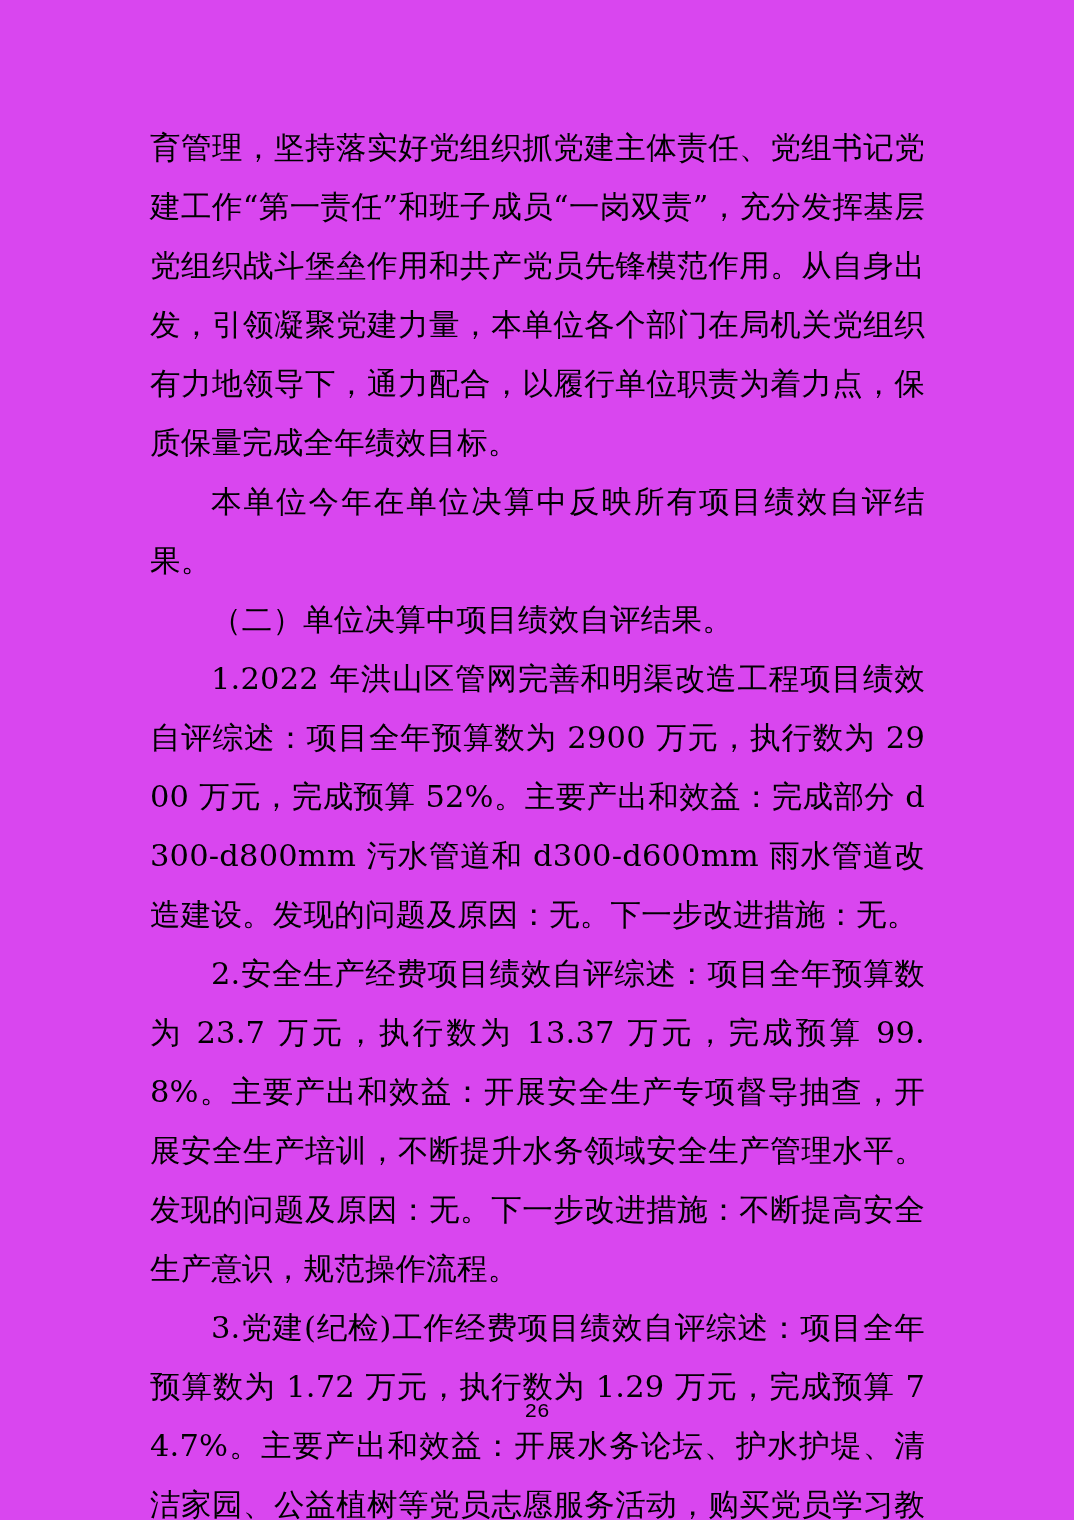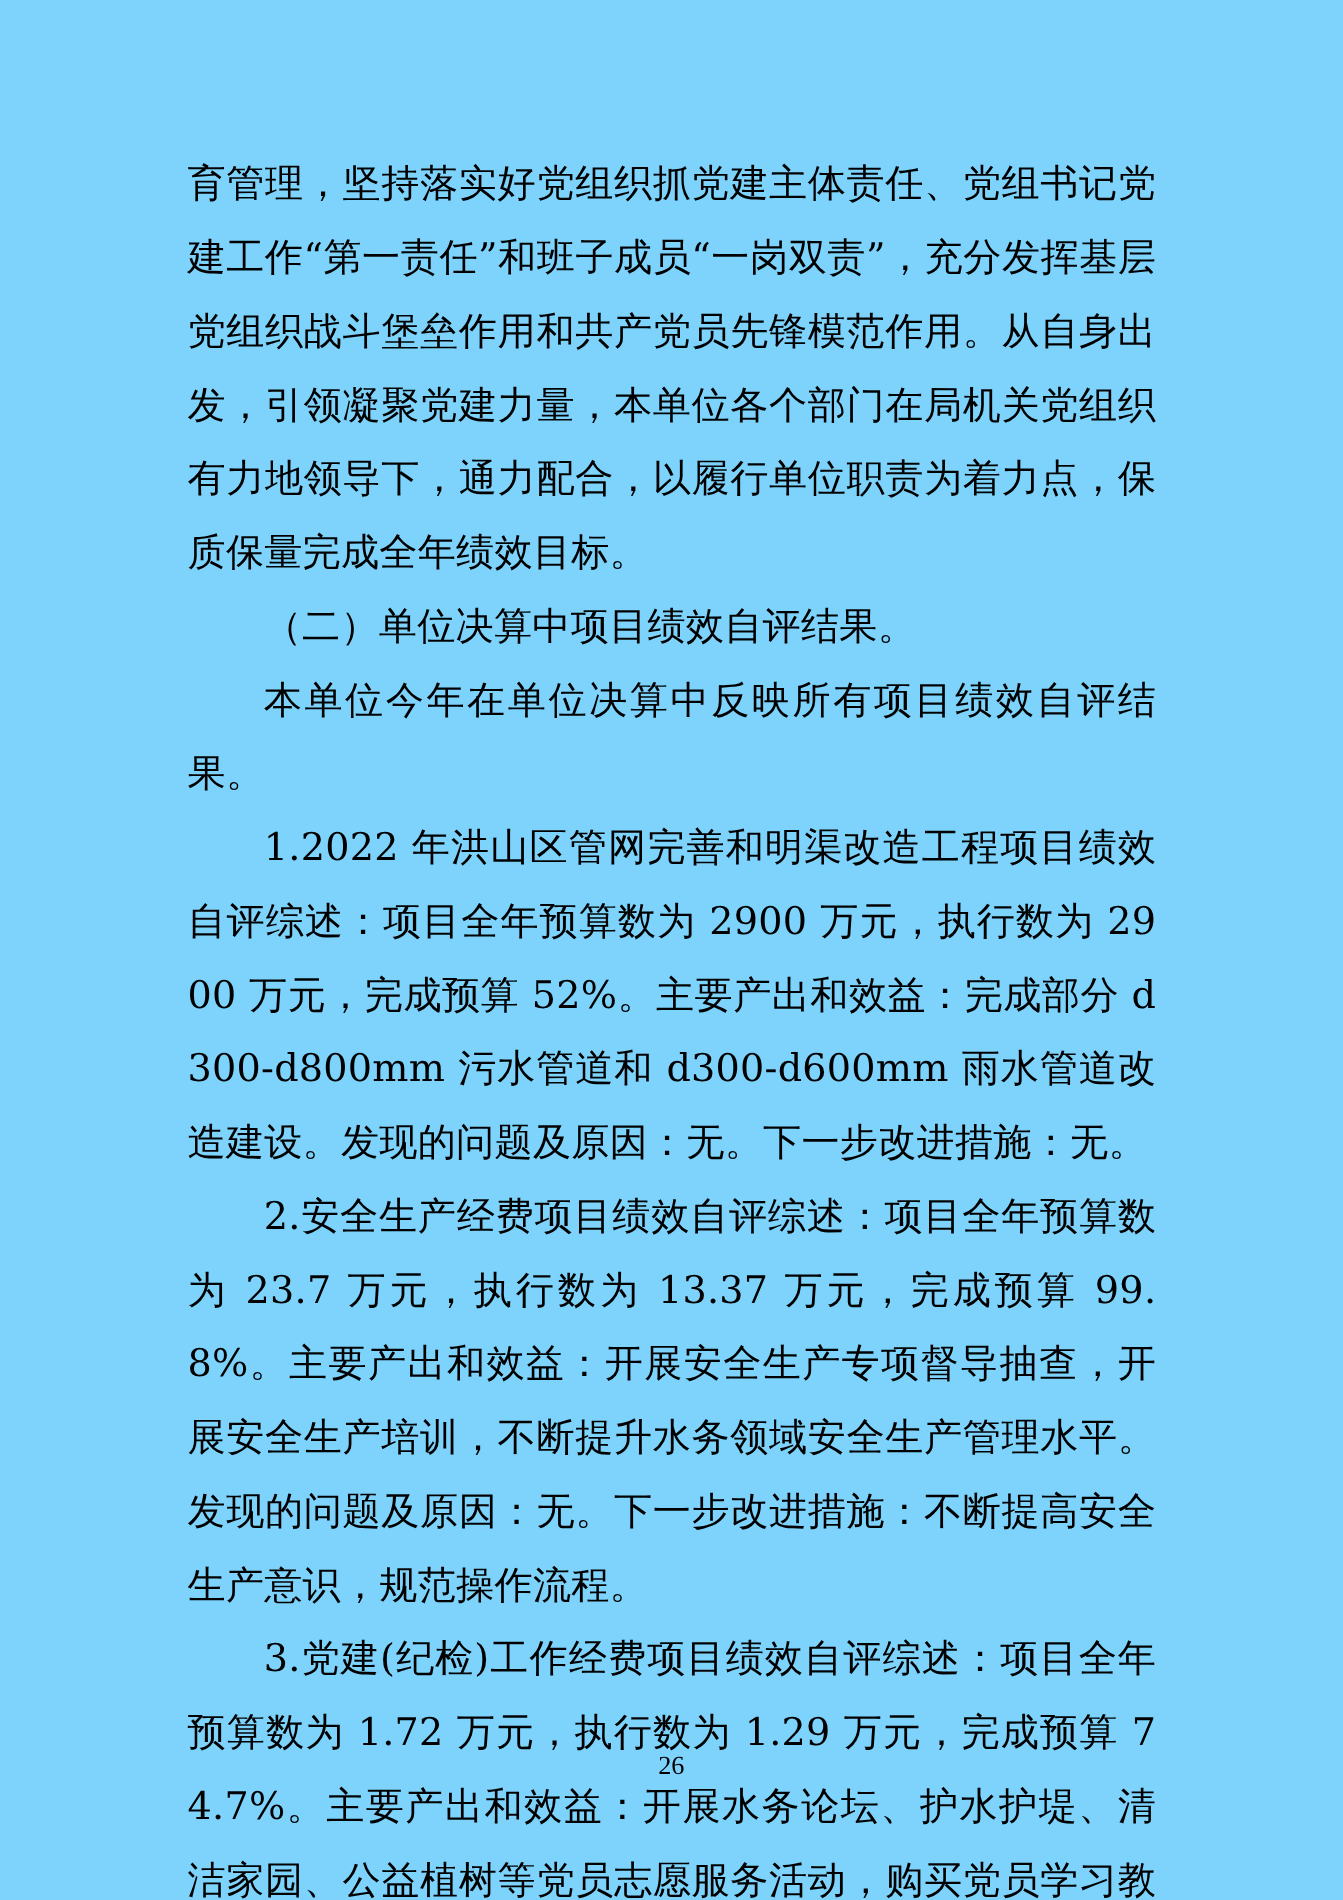--- a/index.html
+++ b/index.html
@@ -4,21 +4,21 @@
 <style>
   html, body {
     margin: 0;
     padding: 0;
     background: #ffffff;
   }
   .page {
     position: relative;
     width: 1074px;
     height: 1520px;
-    background: #7dd3fc;
+    background: #d946ef;
     box-sizing: border-box;
     font-family: "DejaVu Serif", "Liberation Serif", serif;
     color: #000000;
     overflow: hidden;
   }
   .content {
     position: absolute;
     left: 150px;
     top: 118px;
     width: 775px;
@@ -35,30 +35,30 @@
   p.indent {
     text-indent: 61px;
   }
   .page-number {
     position: absolute;
     left: 0;
     right: 0;
     top: 1400px;
     text-align: center;
     font-size: 21px;
-    font-family: Liberation Serif, serif;
+    font-family: Liberation Mono, monospace;
     color: #000000;
   }
 </style>
 </head>
 <body>
 
 <div class="page">
   <div class="content">
     <p class="body">育管理，坚持落实好党组织抓党建主体责任、党组书记党建工作“第一责任”和班子成员“一岗双责”，充分发挥基层党组织战斗堡垒作用和共产党员先锋模范作用。从自身出发，引领凝聚党建力量，本单位各个部门在局机关党组织有力地领导下，通力配合，以履行单位职责为着力点，保质保量完成全年绩效目标。</p>
+    <p class="body indent">本单位今年在单位决算中反映所有项目绩效自评结果。</p>
     <p class="body indent">（二）单位决算中项目绩效自评结果。</p>
-    <p class="body indent">本单位今年在单位决算中反映所有项目绩效自评结果。</p>
     <p class="body indent">1.2022 年洪山区管网完善和明渠改造工程项目绩效自评综述：项目全年预算数为 2900 万元，执行数为 2900 万元，完成预算 52%。主要产出和效益：完成部分 d300-d800mm 污水管道和 d300-d600mm 雨水管道改造建设。发现的问题及原因：无。下一步改进措施：无。</p>
     <p class="body indent">2.安全生产经费项目绩效自评综述：项目全年预算数为 23.7 万元，执行数为 13.37 万元，完成预算 99.8%。主要产出和效益：开展安全生产专项督导抽查，开展安全生产培训，不断提升水务领域安全生产管理水平。发现的问题及原因：无。下一步改进措施：不断提高安全生产意识，规范操作流程。</p>
     <p class="body indent">3.党建(纪检)工作经费项目绩效自评综述：项目全年预算数为 1.72 万元，执行数为 1.29 万元，完成预算 74.7%。主要产出和效益：开展水务论坛、护水护堤、清洁家园、公益植树等党员志愿服务活动，购买党员学习教育图书，推动党的创新理论入脑入心，持续提升机关党组织、党员队伍的</p>
   </div>
   <div class="page-number">26</div>
 </div>
 
 </body></html>

